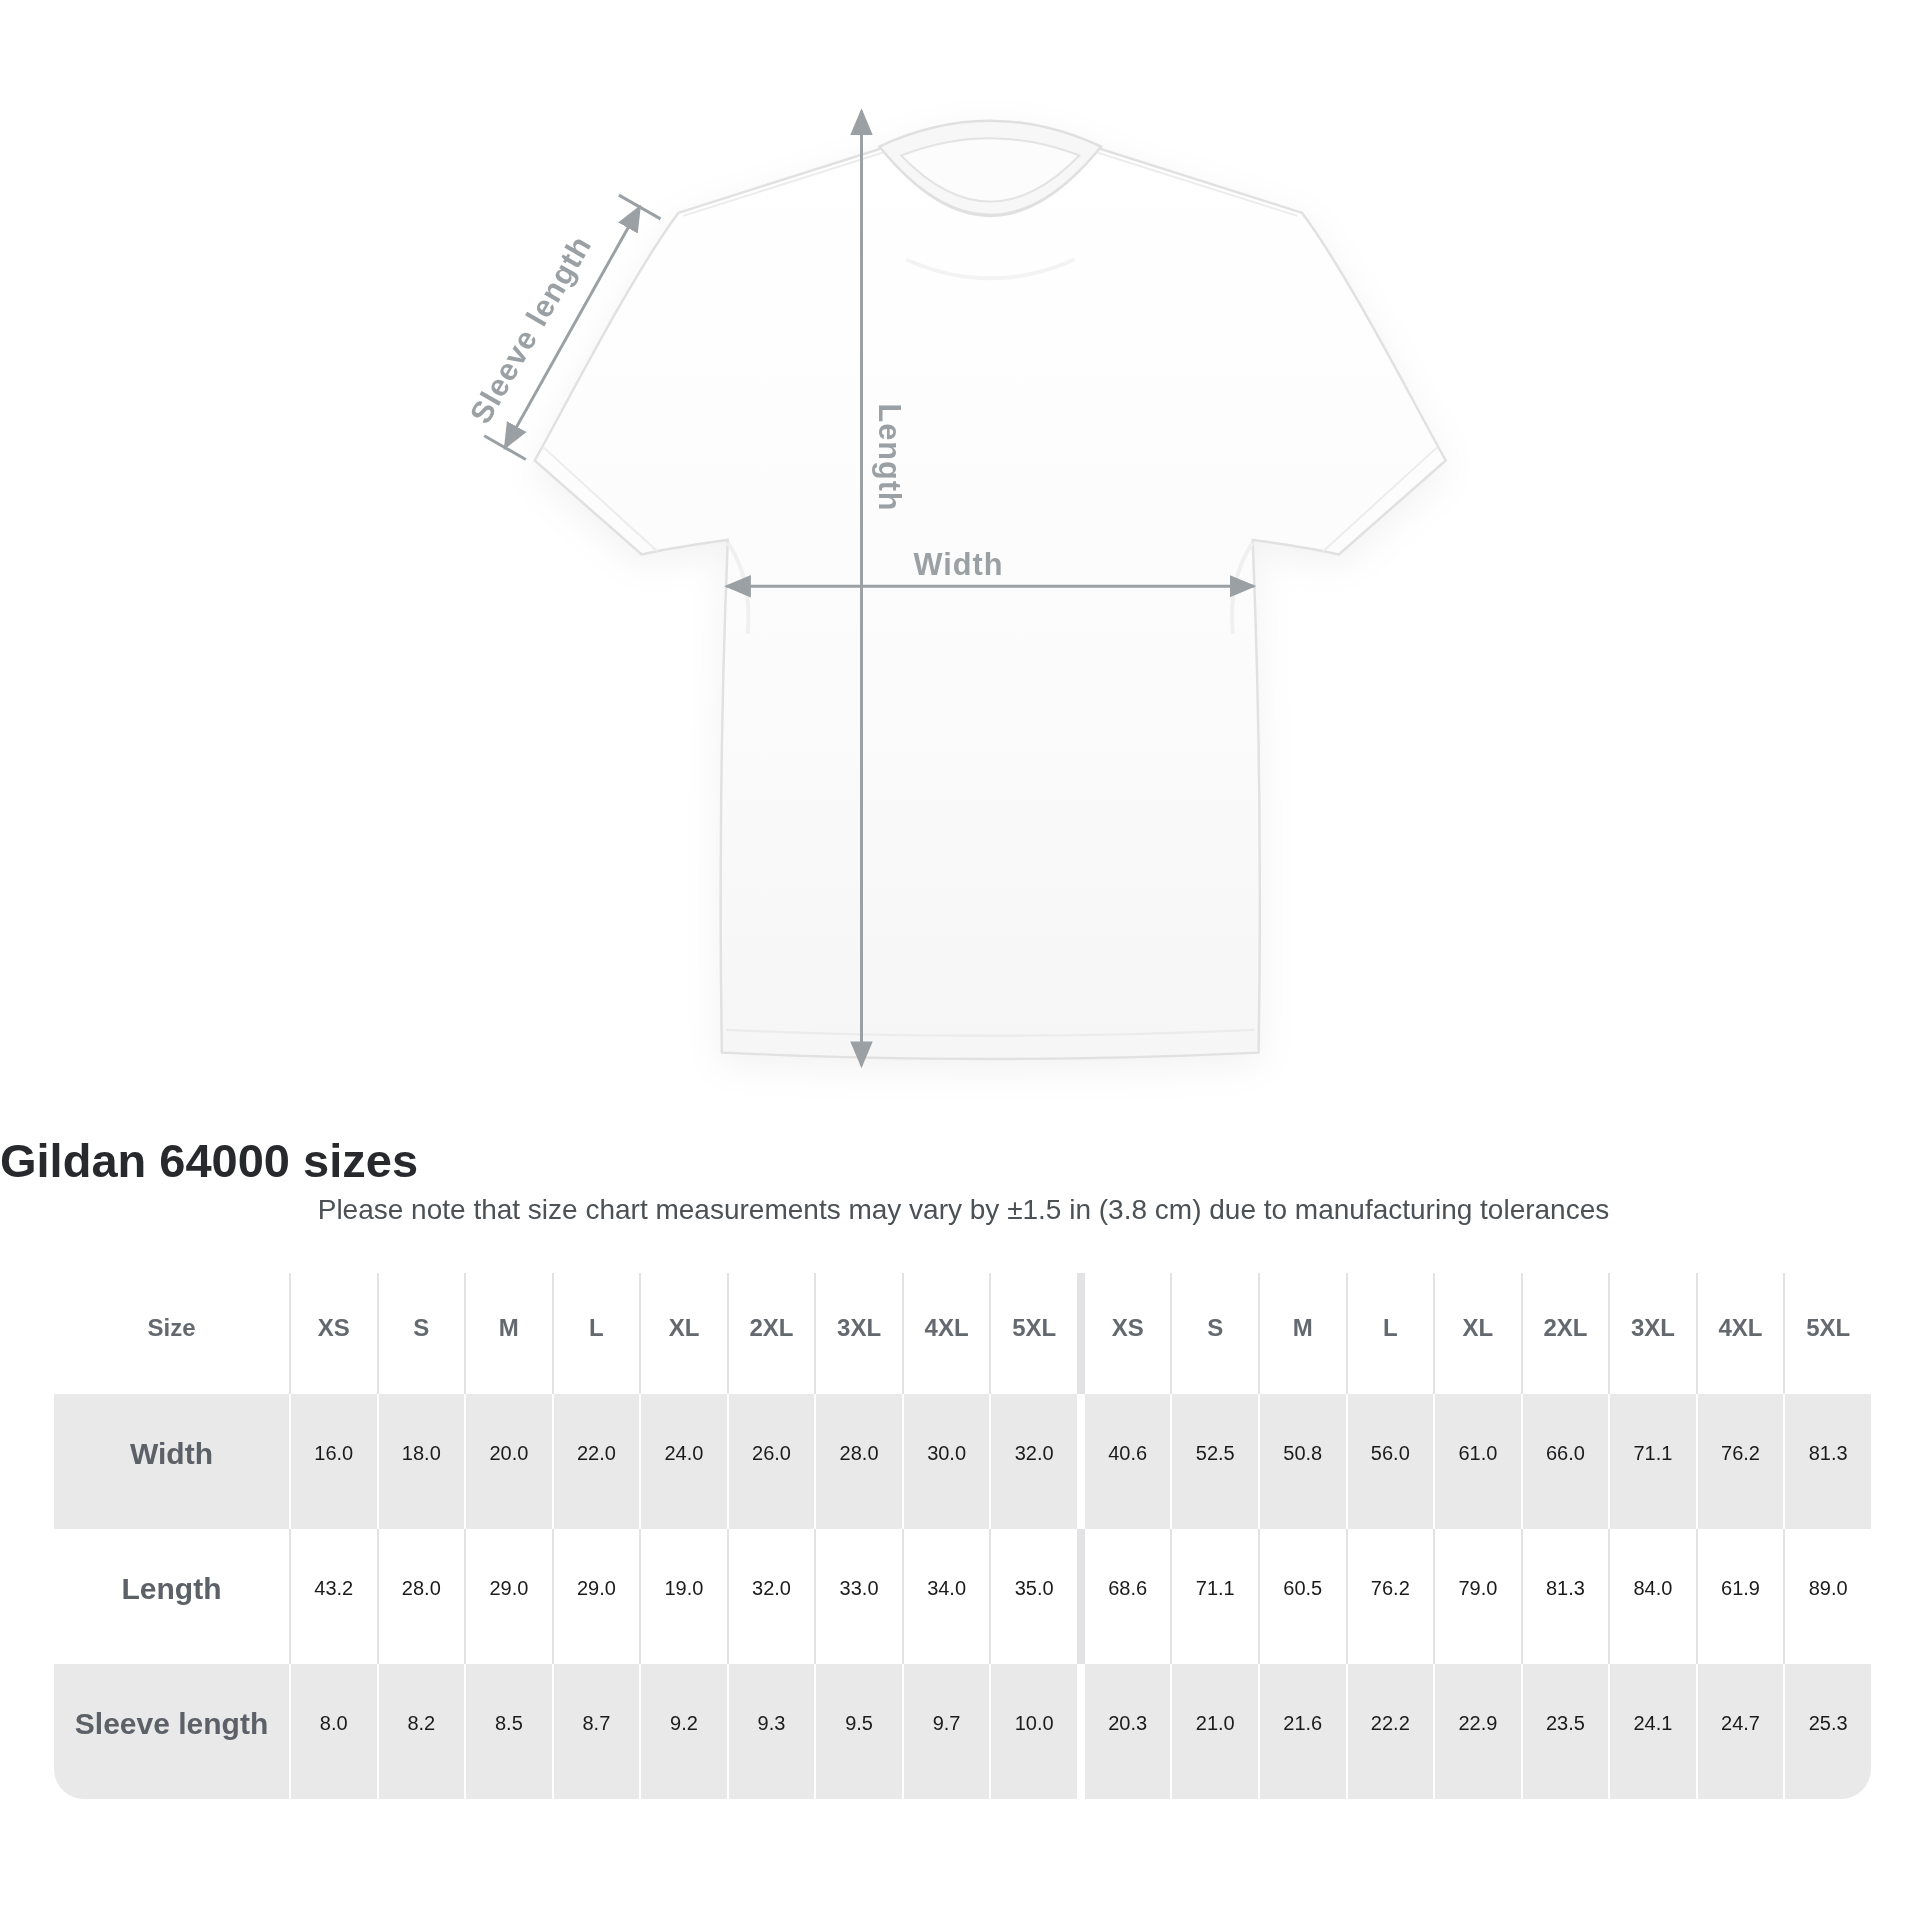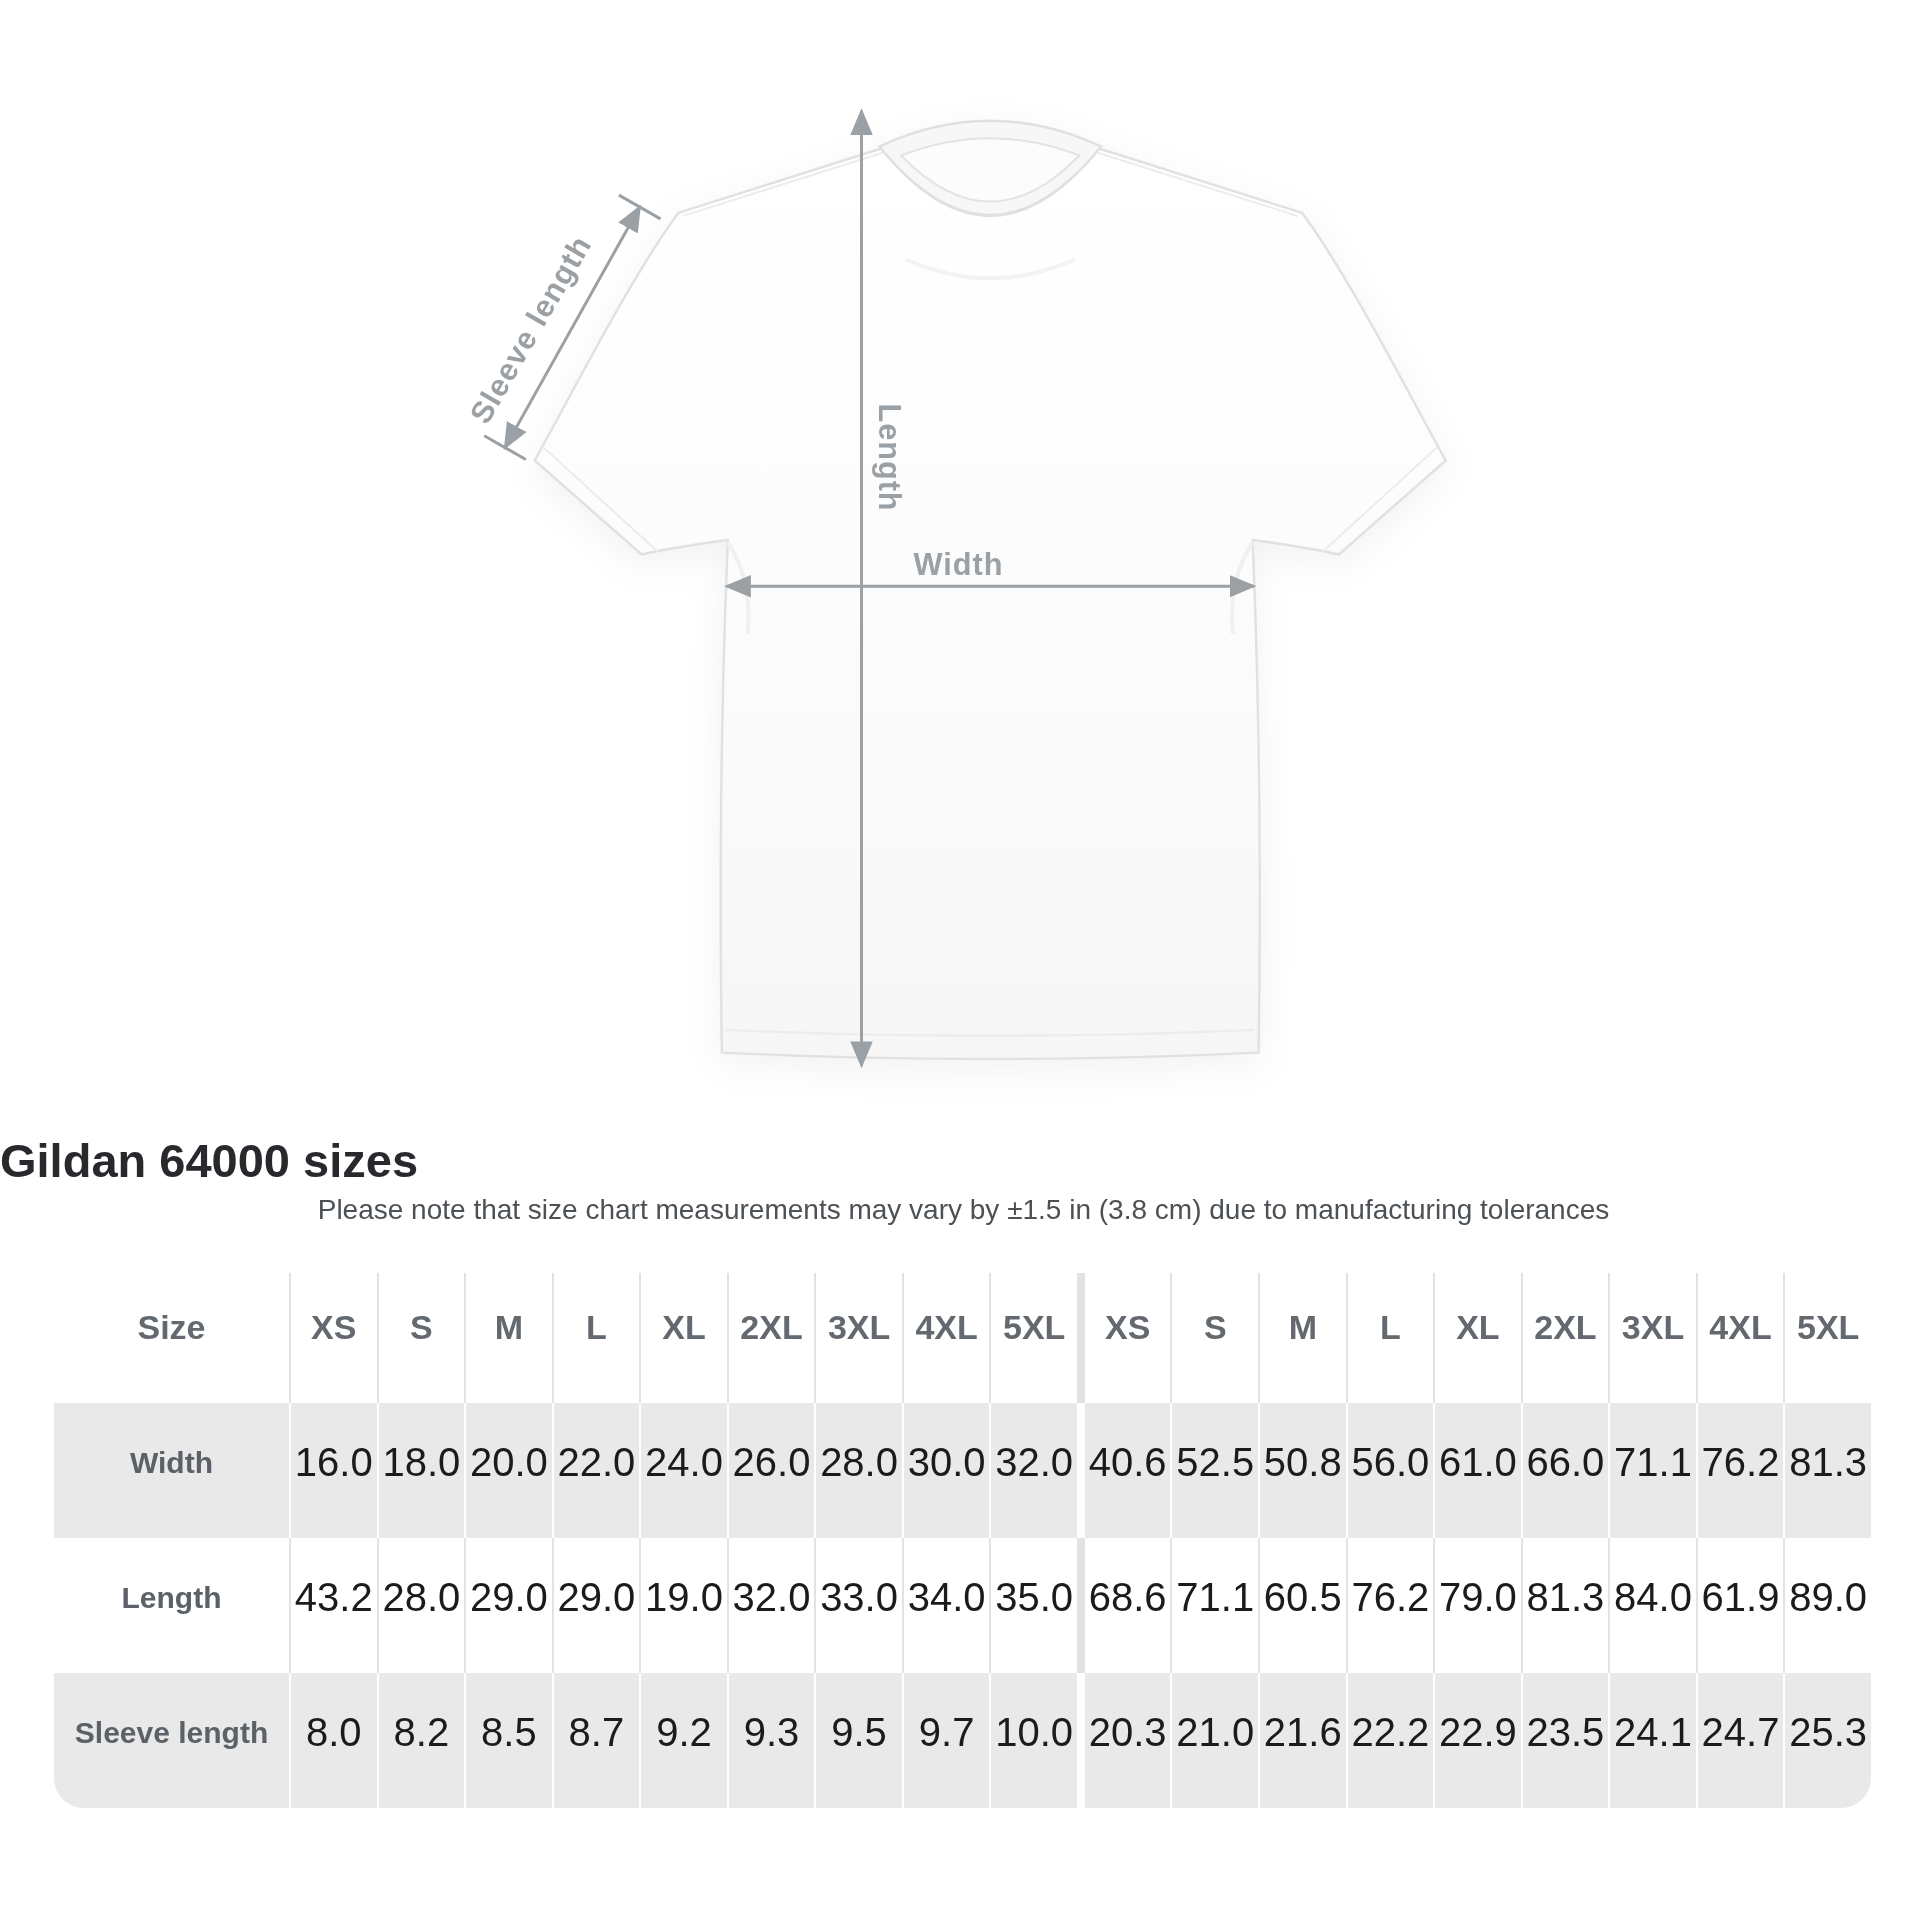--- a/index.html
+++ b/index.html
@@ -54,26 +54,26 @@
   
   .group-row th{
     height:162px;background:var(--band);border:0;
   }
   .group-row th:first-child{border-top-left-radius:30px;}
   .group-row th:last-child{border-top-right-radius:30px;}
   .g-label{font-style:italic;font-weight:bold;font-size:37px;color:#565d64;line-height:1;}
   .g-sub{font-style:italic;font-weight:normal;font-size:27px;color:#565d64;line-height:1;margin-top:12px;}
   
   .size-row th{
-    height:109px;padding-bottom:21px;
-    font-weight:bold;font-size:34px;color:#63696f;background:#ffffff;
+    height:109px;padding-bottom:12px;
+    font-weight:bold;font-size:24px;color:#63696f;background:#ffffff;
   }
   
   .size-table tbody th,.size-table tbody td{height:119px;padding-bottom:16px;}
-  .val{font-size:40px;font-weight:normal;color:#1b1b1d;}
+  .val{font-size:20px;font-weight:normal;color:#1b1b1d;}
   .row-label{font-weight:bold;font-size:30px;color:#5b6167;}
   
   .size-row > *:not(:first-child),
   .white-row > *:not(:first-child){border-left:2px solid var(--sep);}
   .gray-row > *{background:var(--band);}
   .gray-row > *:not(:first-child){border-left:2px solid #ffffff;}
   
   .size-row .gap,.white-row .gap{background:var(--sep);}
   .gray-row .gap{background:#ffffff;border-left:2px solid #ffffff;}
   

